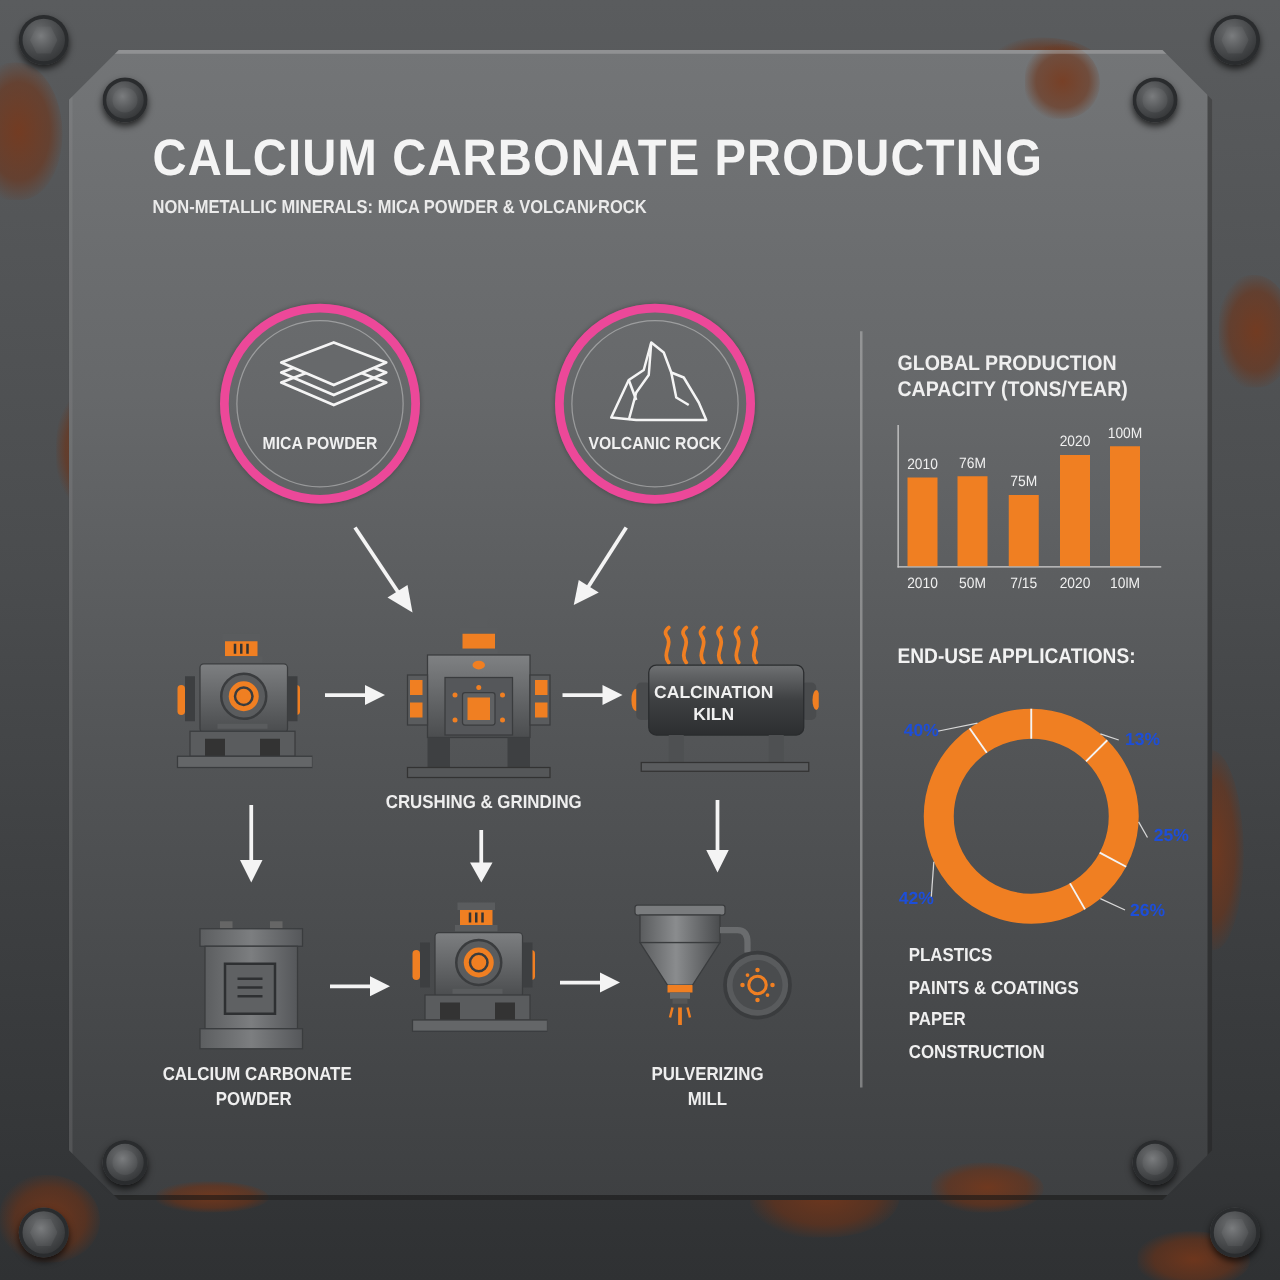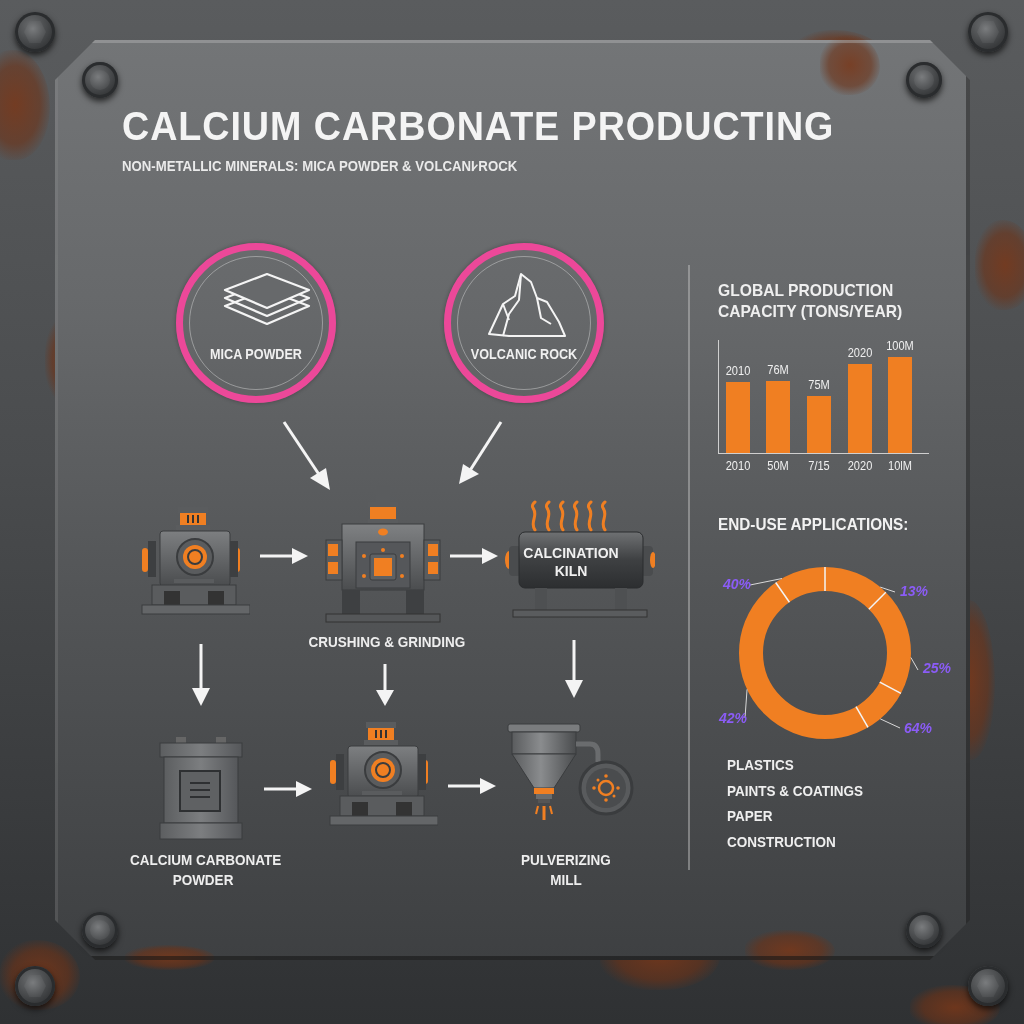--- a/index.html
+++ b/index.html
@@ -93,21 +93,21 @@
       position: absolute; width: 50px; text-align: center; font-size: 12px; color: #f0f0f0;
       transform: scaleX(0.92); white-space: nowrap;
     }
     .bar-bottom-label { top: 121px; }
 
     .donut-title {
       position: absolute; left: 718px; top: 515px; font-size: 17px; font-weight: bold; color: #f2f2f2;
       transform: scaleX(0.9); transform-origin: left; white-space: nowrap;
     }
     .donut-wrap { position: absolute; left: 700px; top: 560px; width: 260px; height: 190px; }
-    .donut-label { position: absolute; font-size: 14px; font-weight: bold; color: #8b5cf6; font-style: italic; }
+    .donut-label { position: absolute; font-size: 14px; font-weight: bold; color: #1d4ed8; }
     .legend {
       position: absolute; left: 727px; top: 752px; font-size: 15px; font-weight: bold; color: #efefef;
       line-height: 25.5px; transform: scaleX(0.9); transform-origin: left;
     }
     .legend div { white-space: nowrap; }
   </style>
 </head>
 <body>
 
 <div class="rust" style="left:-20px;top:50px;width:70px;height:110px;"></div>
@@ -425,21 +425,21 @@
       <line x1="89.43826094623512" y1="42.21257325408252" x2="75.67242647381002" y2="22.55292419114673" stroke="#f4f4f4" stroke-width="1.5"></line>
       <line x1="180.2797344330424" y1="27.120177891767895" x2="195" y2="32" stroke="#d8d8d8" stroke-width="1"></line>
       <line x1="210.88213998889336" y1="97.50089223689316" x2="218" y2="110" stroke="#d8d8d8" stroke-width="1"></line>
       <line x1="180.2797344330424" y1="158.8798221082321" x2="200" y2="168" stroke="#d8d8d8" stroke-width="1"></line>
       <line x1="47.05753031484811" y1="129.34517050970015" x2="45" y2="158" stroke="#d8d8d8" stroke-width="1"></line>
       <line x1="81.99999999999997" y1="18.521815274538298" x2="50" y2="25" stroke="#d8d8d8" stroke-width="1"></line>
     </svg>
   <div class="donut-label" style="left:23px;top:16px;">40%</div>
   <div class="donut-label" style="left:200px;top:23px;">13%</div>
   <div class="donut-label" style="left:223px;top:100px;text-align:center;">25%</div>
-  <div class="donut-label" style="left:204px;top:160px;">64%</div>
+  <div class="donut-label" style="left:204px;top:160px;">26%</div>
   <div class="donut-label" style="left:19px;top:150px;">42%</div>
 </div>
 
 <div class="legend">
   <div>PLASTICS</div>
   <div>PAINTS &amp; COATINGS</div>
   <div>PAPER</div>
   <div>CONSTRUCTION</div>
 </div>
 

